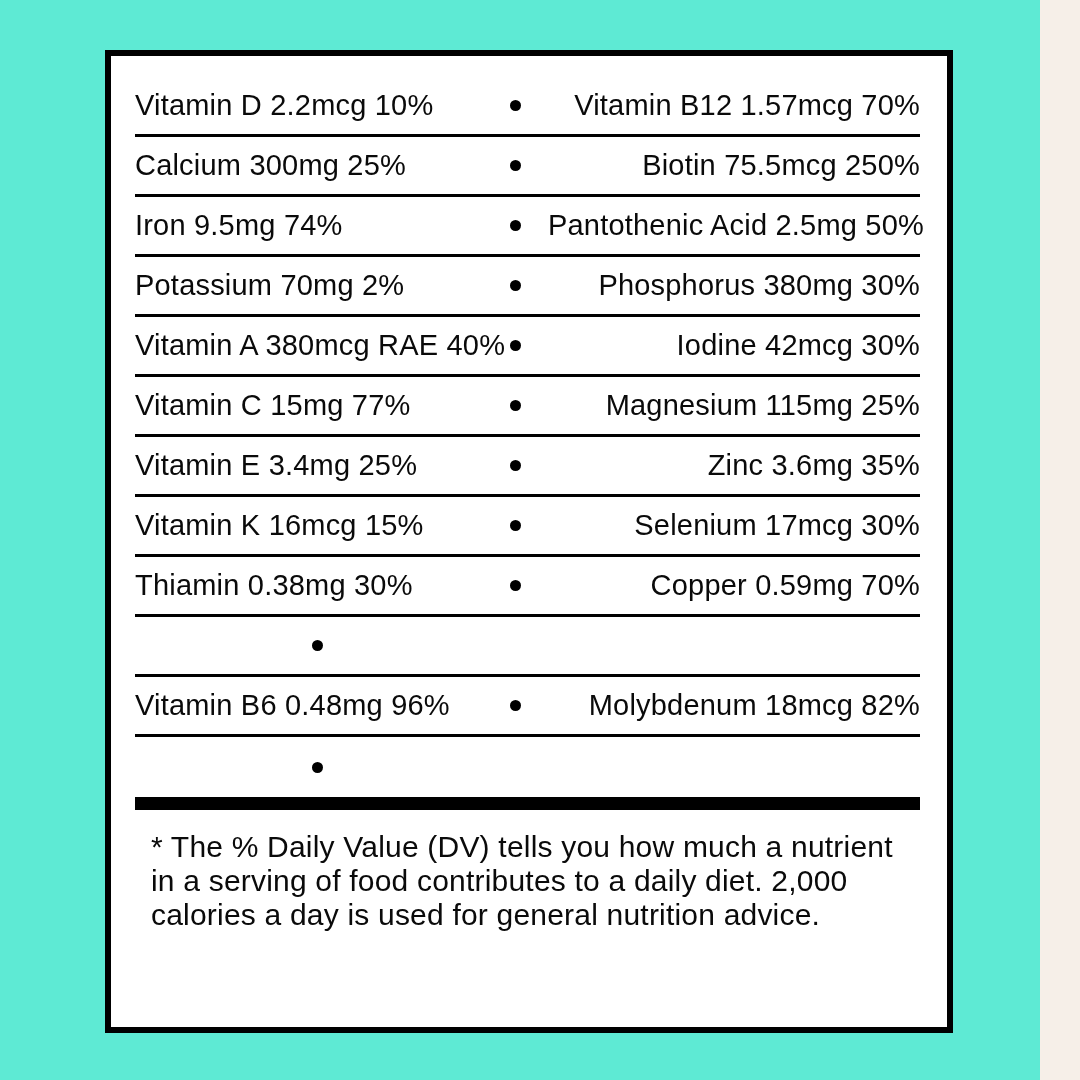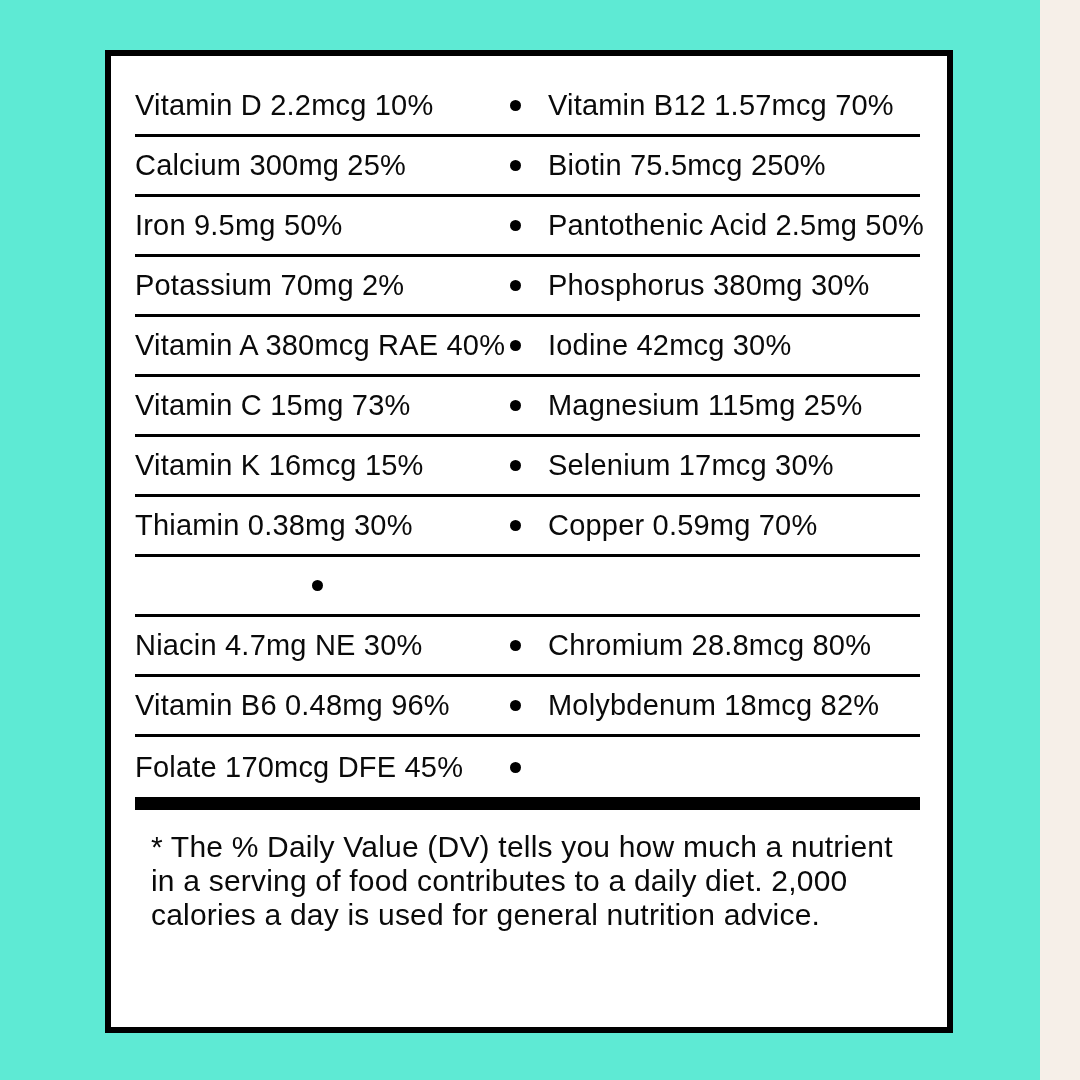--- a/index.html
+++ b/index.html
@@ -52,21 +52,21 @@
     align-items: center;
   }
   .bullet-dot {
     width: 11px;
     height: 11px;
     border-radius: 50%;
     background: #000000;
   }
   .cell-right {
     padding-left: 18px;
-    text-align: left;
+    text-align: right;
   }
   .thick-bar {
     height: 13px;
     background: #000000;
     margin: 0 27px 0 24px;
   }
   .footnote {
     margin: 20px 30px 0 40px;
     max-width: 775px;
     font-size: 30px;
@@ -90,46 +90,53 @@
           <span class="cell-right">Vitamin B12 1.57mcg 70%</span>
         </div>
         <div class="row">
           <span class="cell-left">Calcium 300mg 25%</span>
           <span class="bullet-cell">
             <span class="bullet-dot"></span>
           </span>
           <span class="cell-right">Biotin 75.5mcg 250%</span>
         </div>
         <div class="row">
-          <span class="cell-left">Iron 9.5mg 50%</span>
+          <span class="cell-left">Iron 9.5mg 74%</span>
           <span class="bullet-cell">
             <span class="bullet-dot"></span>
           </span>
           <span class="cell-right">Pantothenic Acid 2.5mg 50%</span>
         </div>
         <div class="row">
           <span class="cell-left">Potassium 70mg 2%</span>
           <span class="bullet-cell">
             <span class="bullet-dot"></span>
           </span>
           <span class="cell-right">Phosphorus 380mg 30%</span>
         </div>
         <div class="row">
           <span class="cell-left">Vitamin A 380mcg RAE 40%</span>
           <span class="bullet-cell">
             <span class="bullet-dot"></span>
           </span>
           <span class="cell-right">Iodine 42mcg 30%</span>
         </div>
         <div class="row">
-          <span class="cell-left">Vitamin C 15mg 73%</span>
+          <span class="cell-left">Vitamin C 15mg 77%</span>
           <span class="bullet-cell">
             <span class="bullet-dot"></span>
           </span>
           <span class="cell-right">Magnesium 115mg 25%</span>
+        </div>
+        <div class="row">
+          <span class="cell-left">Vitamin E 3.4mg 25%</span>
+          <span class="bullet-cell">
+            <span class="bullet-dot"></span>
+          </span>
+          <span class="cell-right">Zinc 3.6mg 35%</span>
         </div>
         <div class="row">
           <span class="cell-left">Vitamin K 16mcg 15%</span>
           <span class="bullet-cell">
             <span class="bullet-dot"></span>
           </span>
           <span class="cell-right">Selenium 17mcg 30%</span>
         </div>
         <div class="row">
           <span class="cell-left">Thiamin 0.38mg 30%</span>
@@ -137,35 +144,27 @@
             <span class="bullet-dot"></span>
           </span>
           <span class="cell-right">Copper 0.59mg 70%</span>
         </div>
         <div class="row">
           <span class="bullet-cell">
             <span class="bullet-dot"></span>
           </span>
         </div>
         <div class="row">
-          <span class="cell-left">Niacin 4.7mg NE 30%</span>
-          <span class="bullet-cell">
-            <span class="bullet-dot"></span>
-          </span>
-          <span class="cell-right">Chromium 28.8mcg 80%</span>
-        </div>
-        <div class="row">
           <span class="cell-left">Vitamin B6 0.48mg 96%</span>
           <span class="bullet-cell">
             <span class="bullet-dot"></span>
           </span>
           <span class="cell-right">Molybdenum 18mcg 82%</span>
         </div>
         <div class="row">
-          <span class="cell-left">Folate 170mcg DFE 45%</span>
           <span class="bullet-cell">
             <span class="bullet-dot"></span>
           </span>
           <span class="cell-right"></span>
         </div>
       </div>
     <div class="thick-bar"></div>
     <div class="footnote">* The % Daily Value (DV) tells you how much a nutrient in a serving of food contributes to a daily diet. 2,000 calories a day is used for general nutrition advice.</div>
   </div>
 </div>

